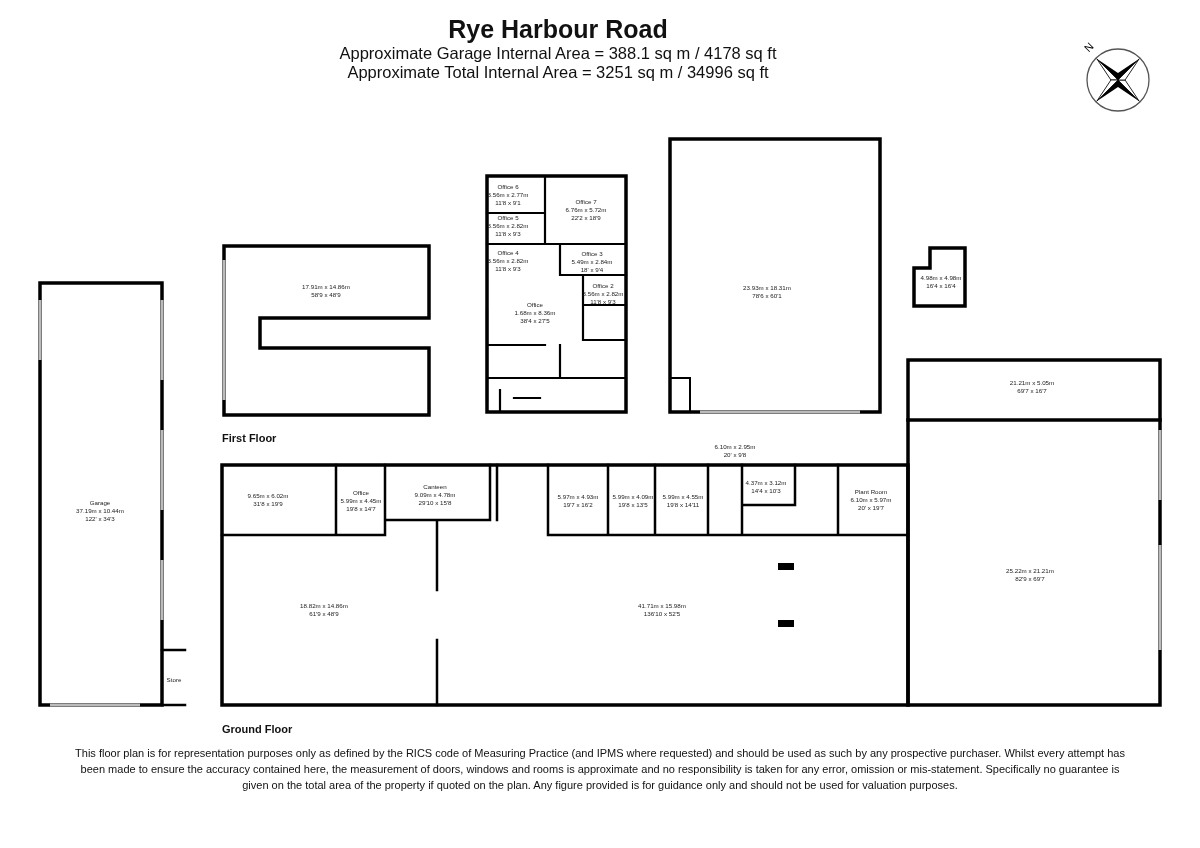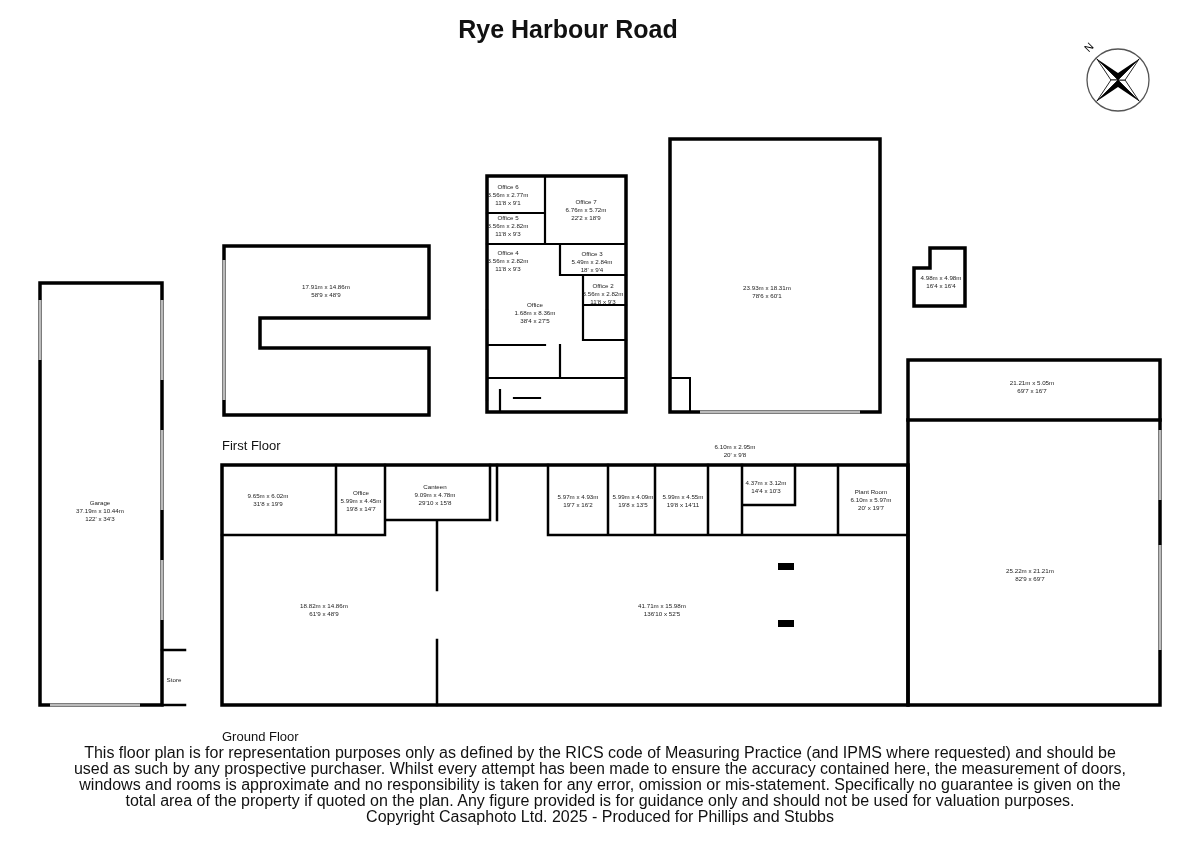--- a/index.html
+++ b/index.html
@@ -1,30 +1,32 @@
 <!DOCTYPE html>
 <html><head>
 <meta charset="utf-8">
 <style>
   html, body { margin: 0; padding: 0; background: #ffffff; }
   body { width: 1200px; height: 848px; position: relative; overflow: hidden; font-family: "Liberation Sans", sans-serif; color: #111; }
-  .header { position: absolute; left: 0; top: 14px; width: 1116px; text-align: center; padding-left: 10px; }
+  .header { position: absolute; left: 0; top: 14px; width: 1116px; text-align: center; }
   .title { font-size: 25px; font-weight: bold; line-height: 30px; margin: 0; }
   .area-line { font-size: 16.5px; line-height: 19px; }
   .compass { position: absolute; left: 1078px; top: 42px; width: 74px; height: 74px; }
   svg.plan { position: absolute; left: 0; top: 0; }
   .room-label { font-family: "Liberation Sans", sans-serif; font-size: 6.2px; fill: #222; text-anchor: middle; }
-  .floor-label { position: absolute; font-size: 13px; font-weight: normal; margin-top: 6px; }
-  .footer { position: absolute; left: 70px; top: 745px; width: 1060px; text-align: center; font-size: 16px; line-height: 16px; }
+  .floor-label { position: absolute; font-size: 11px; font-weight: bold; }
+  .footer { position: absolute; left: 70px; top: 745px; width: 1060px; text-align: center; font-size: 11px; line-height: 16px; }
 </style>
 </head>
 <body>
 
 <div class="header">
   <div class="title">Rye Harbour Road</div>
+  <div class="area-line">Approximate Garage Internal Area = 388.1 sq m / 4178 sq ft</div>
+  <div class="area-line">Approximate Total Internal Area = 3251 sq m / 34996 sq ft</div>
 </div>
 
 <svg class="compass" viewBox="0 0 74 74">
   <circle cx="40" cy="38" r="31" fill="none" stroke="#555" stroke-width="1.3"></circle>
   <g transform="rotate(-45 40 38)">
     <polygon points="40,8 45,33 40,38" fill="#000"></polygon>
     <polygon points="40,8 35,33 40,38" fill="#fff" stroke="#000" stroke-width="0.8"></polygon>
     <polygon points="40,68 35,43 40,38" fill="#000"></polygon>
     <polygon points="40,68 45,43 40,38" fill="#fff" stroke="#000" stroke-width="0.8"></polygon>
     <polygon points="10,38 35,43 40,38" fill="#000"></polygon>
@@ -158,14 +160,13 @@
     <rect x="778" y="563" width="16" height="7"></rect>
     <rect x="778" y="620" width="16" height="7"></rect>
   </g>
 </svg>
 
 <div class="floor-label" style="left:222px; top:432px;">First Floor</div>
 <div class="floor-label" style="left:222px; top:723px;">Ground Floor</div>
 
 <div class="footer">
   <div>This floor plan is for representation purposes only as defined by the RICS code of Measuring Practice (and IPMS where requested) and should be used as such by any prospective purchaser. Whilst every attempt has been made to ensure the accuracy contained here, the measurement of doors, windows and rooms is approximate and no responsibility is taken for any error, omission or mis-statement. Specifically no guarantee is given on the total area of the property if quoted on the plan. Any figure provided is for guidance only and should not be used for valuation purposes.</div>
-  <div>Copyright Casaphoto Ltd. 2025 - Produced for Phillips and Stubbs</div>
 </div>
 
 </body></html>

